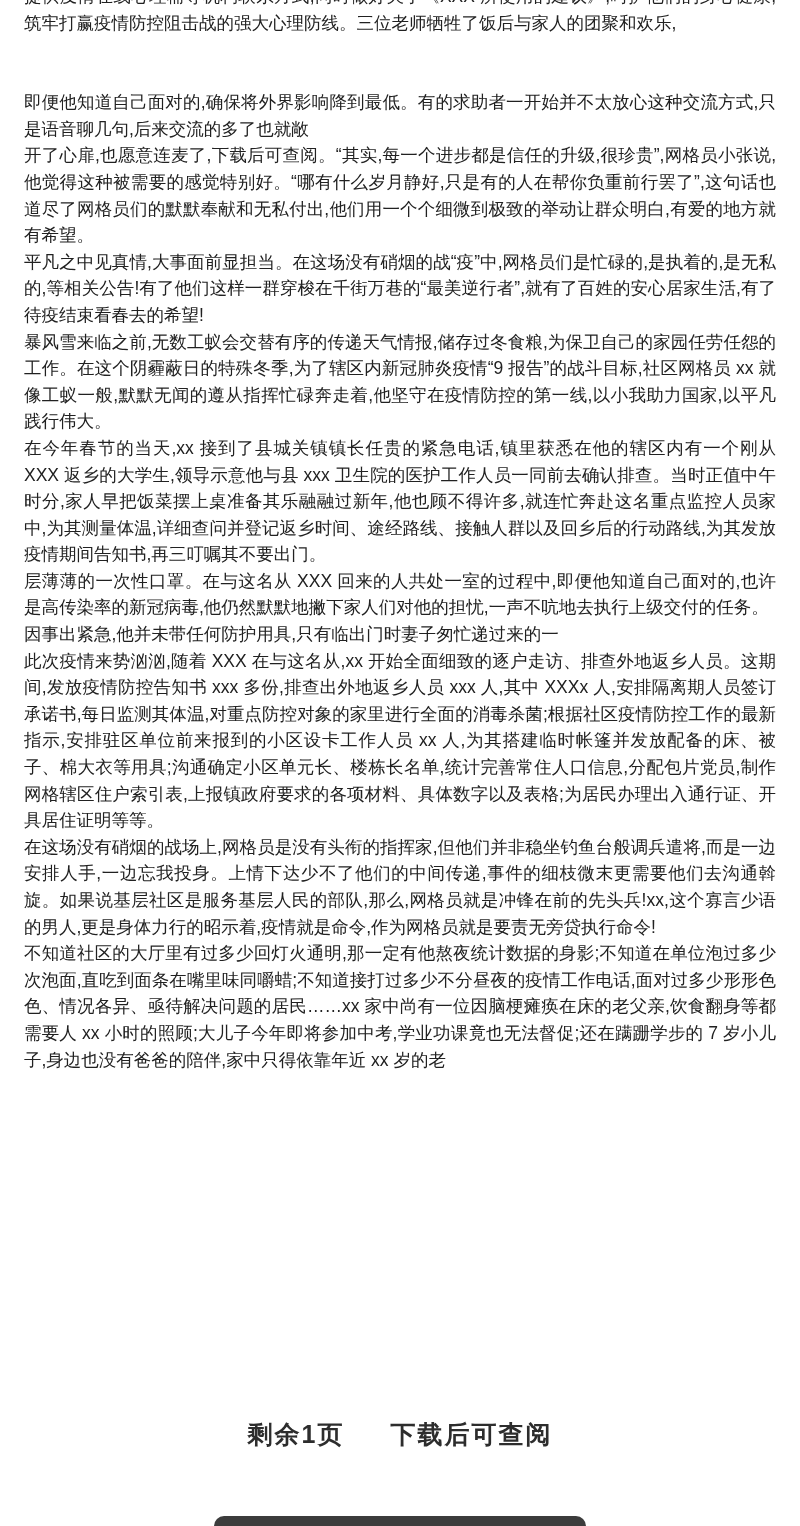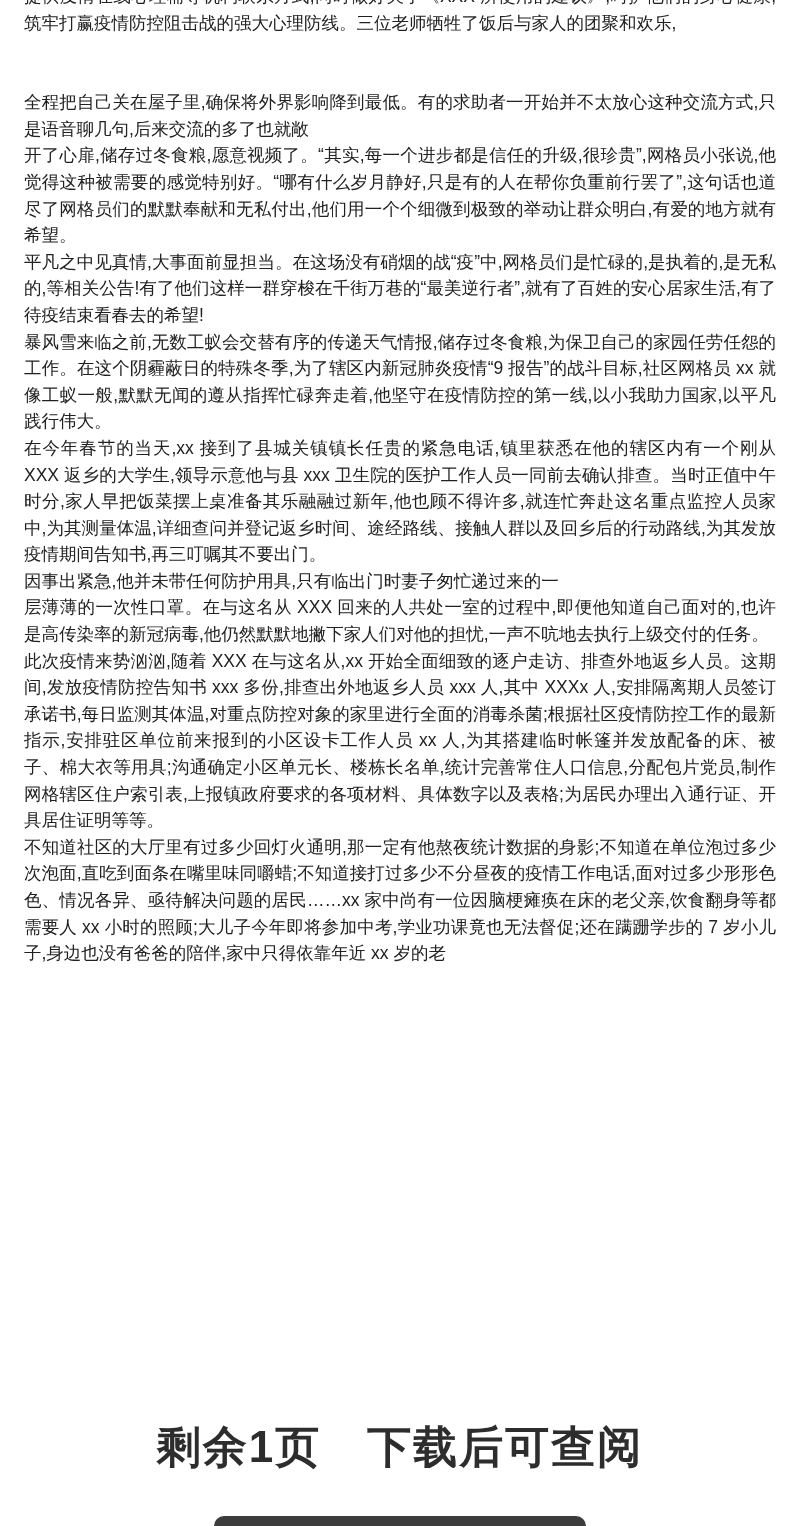--- a/index.html
+++ b/index.html
@@ -22,21 +22,21 @@
   .para { margin: 0; }
   .para.gap-after { margin-bottom: 53px; }   
 
   .footer {
     position: absolute;
     top: 1418px;
     left: 0;
     right: 0;
     text-align: center;
     font-weight: bold;
-    font-size: 44px;
+    font-size: 25px;
     color: #2d2d2d;
     letter-spacing: 2px;
     white-space: nowrap;
   }
   .footer .gap { display: inline-block; width: 46px; }
 
   .bottom-bar {
     position: absolute;
     left: 50%;
     transform: translateX(-50%);
@@ -45,28 +45,29 @@
     height: 20px;
     background: #3c3c3c;
     border-radius: 10px;
   }
 </style>
 </head>
 <body>
 
 <div class="doc-text">
   <p class="para gap-after">提供疫情在线心理辅导机构联系方式,同时做好关于《XXX 所使用的建议》,呵护他们的身心健康,筑牢打赢疫情防控阻击战的强大心理防线。三位老师牺牲了饭后与家人的团聚和欢乐,</p>
-  <p class="para">全程把自己关在屋子里,确保将外界影响降到最低。有的求助者一开始并不太放心这种交流方式,只是语音聊几句,后来交流的多了也就敞</p>
-  <p class="para">开了心扉,储存过冬食粮,愿意视频了。“其实,每一个进步都是信任的升级,很珍贵”,网格员小张说,他觉得这种被需要的感觉特别好。“哪有什么岁月静好,只是有的人在帮你负重前行罢了”,这句话也道尽了网格员们的默默奉献和无私付出,他们用一个个细微到极致的举动让群众明白,有爱的地方就有希望。</p>
+  <p class="para">即便他知道自己面对的,确保将外界影响降到最低。有的求助者一开始并不太放心这种交流方式,只是语音聊几句,后来交流的多了也就敞</p>
+  <p class="para">开了心扉,也愿意连麦了,下载后可查阅。“其实,每一个进步都是信任的升级,很珍贵”,网格员小张说,他觉得这种被需要的感觉特别好。“哪有什么岁月静好,只是有的人在帮你负重前行罢了”,这句话也道尽了网格员们的默默奉献和无私付出,他们用一个个细微到极致的举动让群众明白,有爱的地方就有希望。</p>
   <p class="para">平凡之中见真情,大事面前显担当。在这场没有硝烟的战“疫”中,网格员们是忙碌的,是执着的,是无私的,等相关公告!有了他们这样一群穿梭在千街万巷的“最美逆行者”,就有了百姓的安心居家生活,有了待疫结束看春去的希望!</p>
   <p class="para">暴风雪来临之前,无数工蚁会交替有序的传递天气情报,储存过冬食粮,为保卫自己的家园任劳任怨的工作。在这个阴霾蔽日的特殊冬季,为了辖区内新冠肺炎疫情“9 报告”的战斗目标,社区网格员 xx 就像工蚁一般,默默无闻的遵从指挥忙碌奔走着,他坚守在疫情防控的第一线,以小我助力国家,以平凡践行伟大。</p>
   <p class="para">在今年春节的当天,xx 接到了县城关镇镇长任贵的紧急电话,镇里获悉在他的辖区内有一个刚从 XXX 返乡的大学生,领导示意他与县 xxx 卫生院的医护工作人员一同前去确认排查。当时正值中午时分,家人早把饭菜摆上桌准备其乐融融过新年,他也顾不得许多,就连忙奔赴这名重点监控人员家中,为其测量体温,详细查问并登记返乡时间、途经路线、接触人群以及回乡后的行动路线,为其发放疫情期间告知书,再三叮嘱其不要出门。</p>
+  <p class="para">层薄薄的一次性口罩。在与这名从 XXX 回来的人共处一室的过程中,即便他知道自己面对的,也许是高传染率的新冠病毒,他仍然默默地撇下家人们对他的担忧,一声不吭地去执行上级交付的任务。</p>
   <p class="para">因事出紧急,他并未带任何防护用具,只有临出门时妻子匆忙递过来的一</p>
-  <p class="para">层薄薄的一次性口罩。在与这名从 XXX 回来的人共处一室的过程中,即便他知道自己面对的,也许是高传染率的新冠病毒,他仍然默默地撇下家人们对他的担忧,一声不吭地去执行上级交付的任务。</p>
   <p class="para">此次疫情来势汹汹,随着 XXX 在与这名从,xx 开始全面细致的逐户走访、排查外地返乡人员。这期间,发放疫情防控告知书 xxx 多份,排查出外地返乡人员 xxx 人,其中 XXXx 人,安排隔离期人员签订承诺书,每日监测其体温,对重点防控对象的家里进行全面的消毒杀菌;根据社区疫情防控工作的最新指示,安排驻区单位前来报到的小区设卡工作人员 xx 人,为其搭建临时帐篷并发放配备的床、被子、棉大衣等用具;沟通确定小区单元长、楼栋长名单,统计完善常住人口信息,分配包片党员,制作网格辖区住户索引表,上报镇政府要求的各项材料、具体数字以及表格;为居民办理出入通行证、开具居住证明等等。</p>
+  <p class="para">在这场没有硝烟的战场上,网格员是没有头衔的指挥家,但他们并非稳坐钓鱼台般调兵遣将,而是一边安排人手,一边忘我投身。上情下达少不了他们的中间传递,事件的细枝微末更需要他们去沟通斡旋。如果说基层社区是服务基层人民的部队,那么,网格员就是冲锋在前的先头兵!xx,这个寡言少语的男人,更是身体力行的昭示着,疫情就是命令,作为网格员就是要责无旁贷执行命令!</p>
   <p class="para">不知道社区的大厅里有过多少回灯火通明,那一定有他熬夜统计数据的身影;不知道在单位泡过多少次泡面,直吃到面条在嘴里味同嚼蜡;不知道接打过多少不分昼夜的疫情工作电话,面对过多少形形色色、情况各异、亟待解决问题的居民……xx 家中尚有一位因脑梗瘫痪在床的老父亲,饮食翻身等都需要人 xx 小时的照顾;大儿子今年即将参加中考,学业功课竟也无法督促;还在蹒跚学步的 7 岁小儿子,身边也没有爸爸的陪伴,家中只得依靠年近 xx 岁的老</p>
 </div>
 
 <div class="footer">
   <span>剩余1页</span><span class="gap"></span><span>下载后可查阅</span>
 </div>
 
 <div class="bottom-bar"></div>
 
 </body></html>

